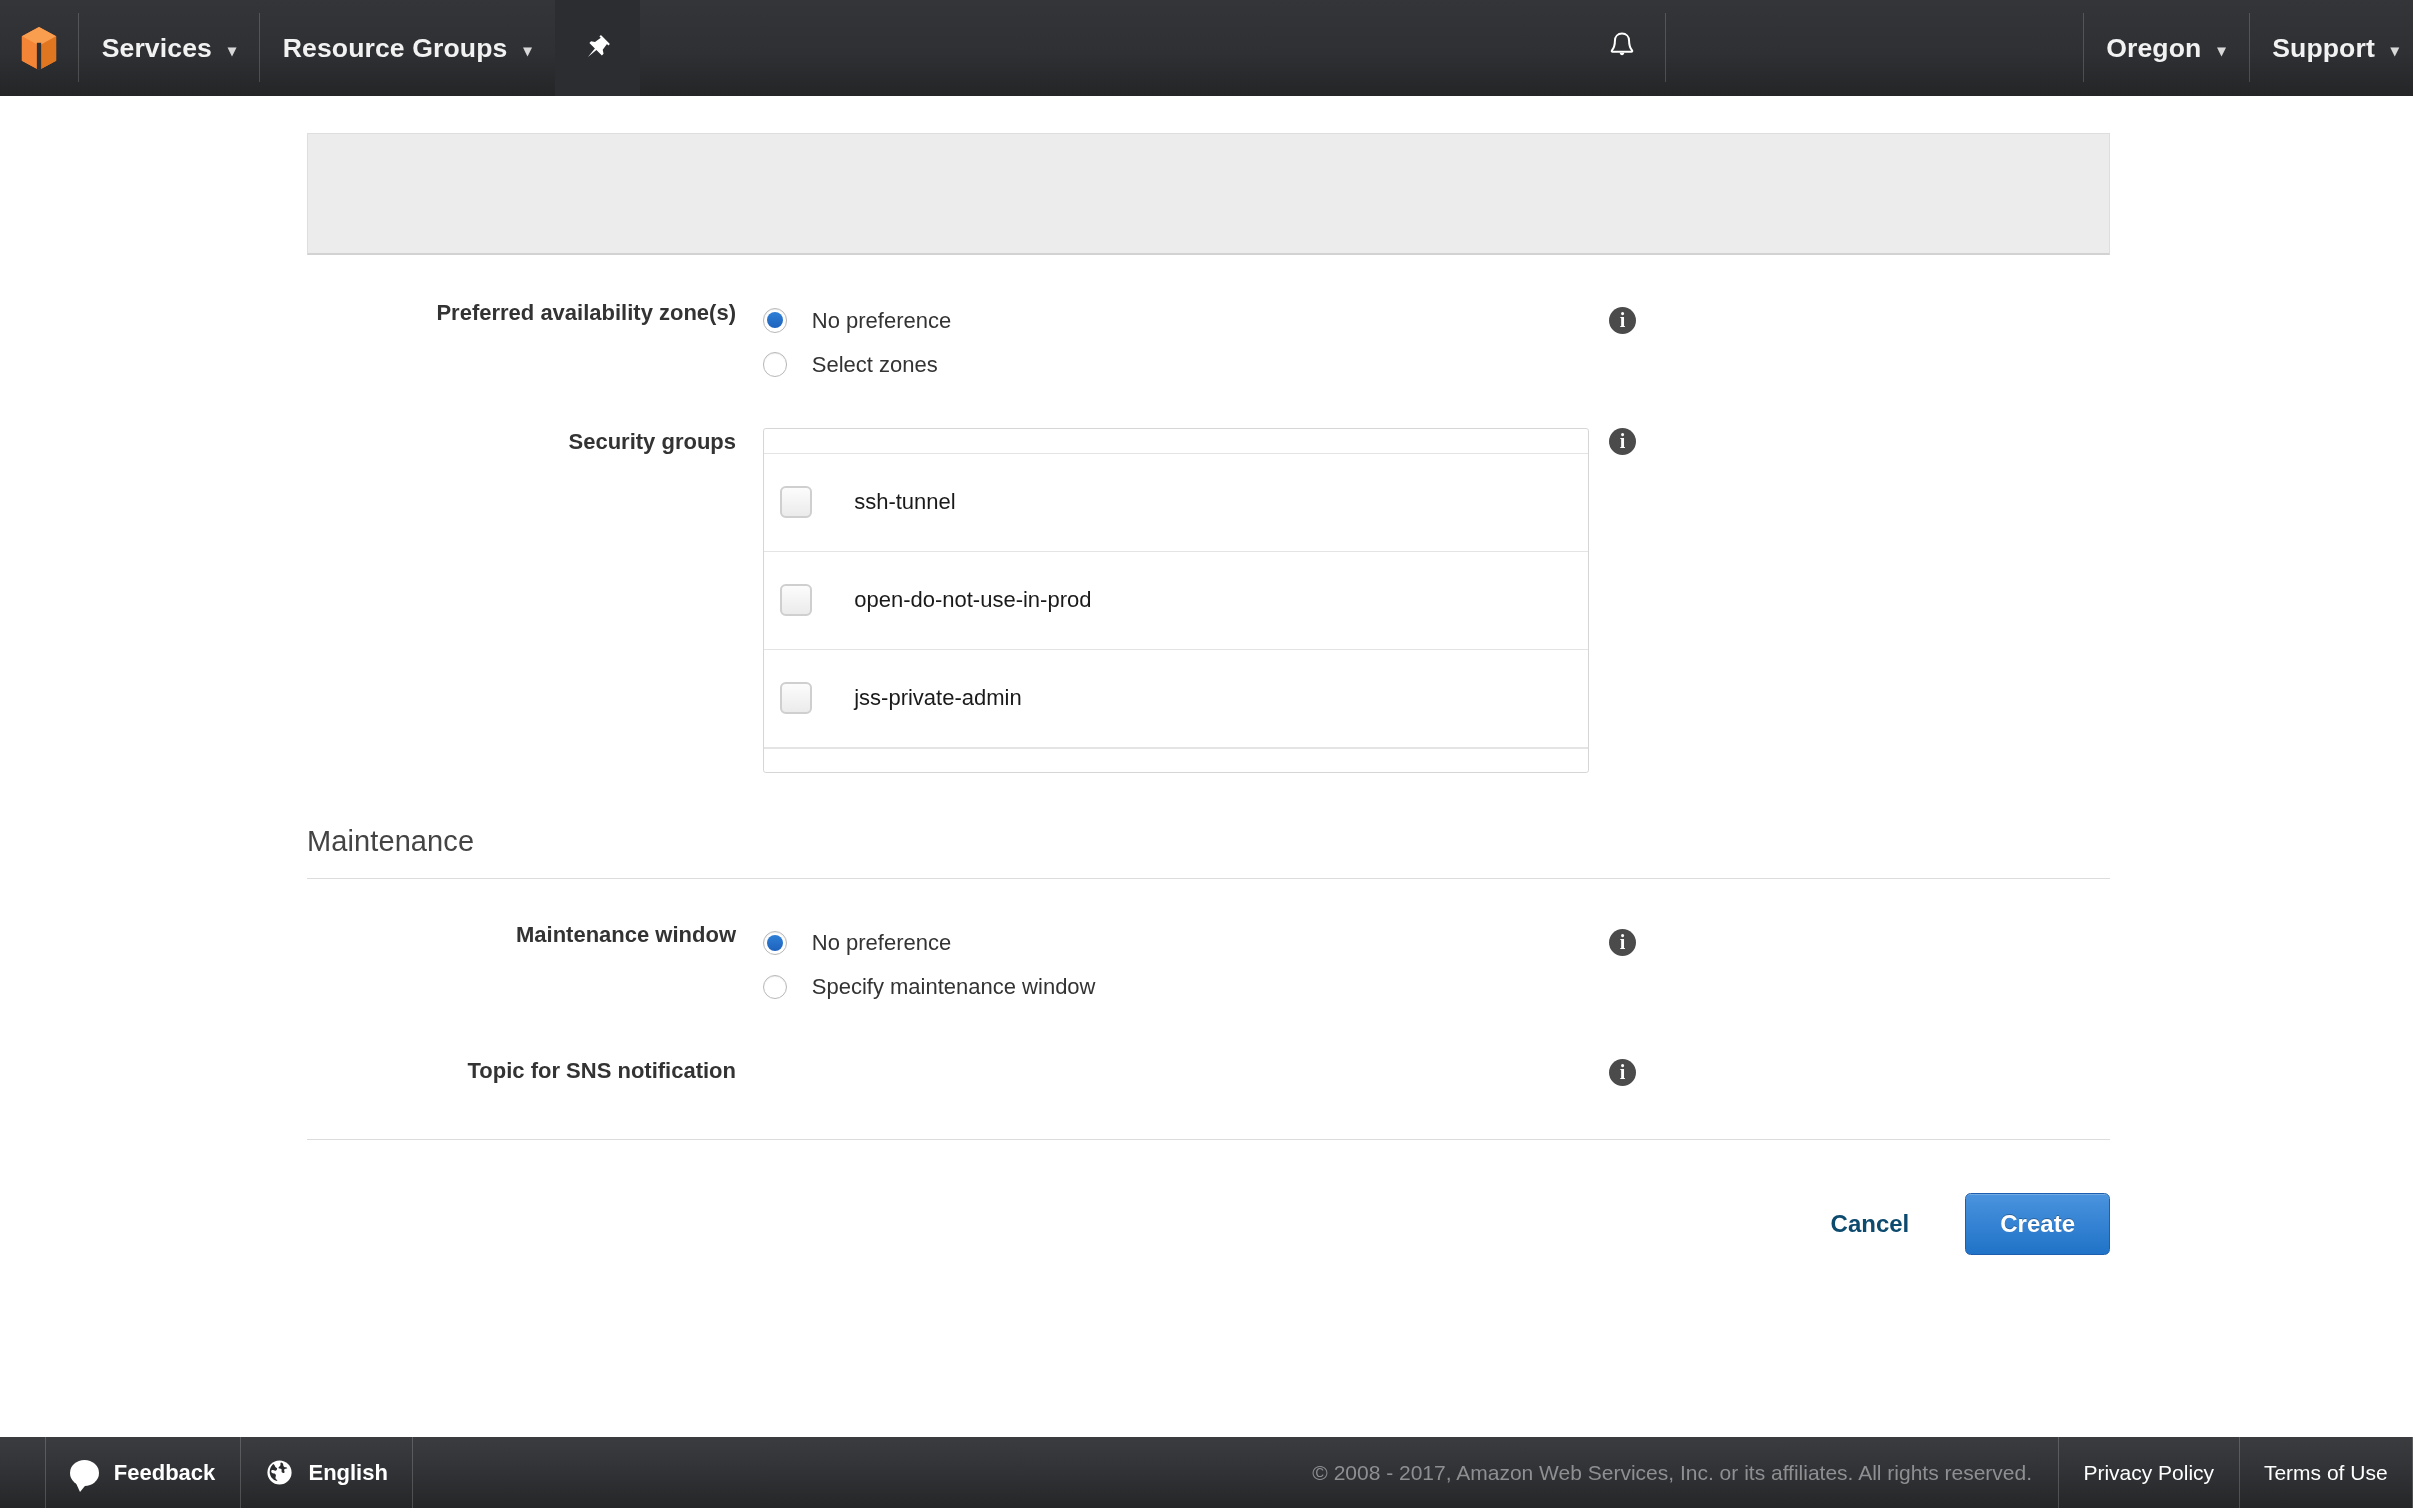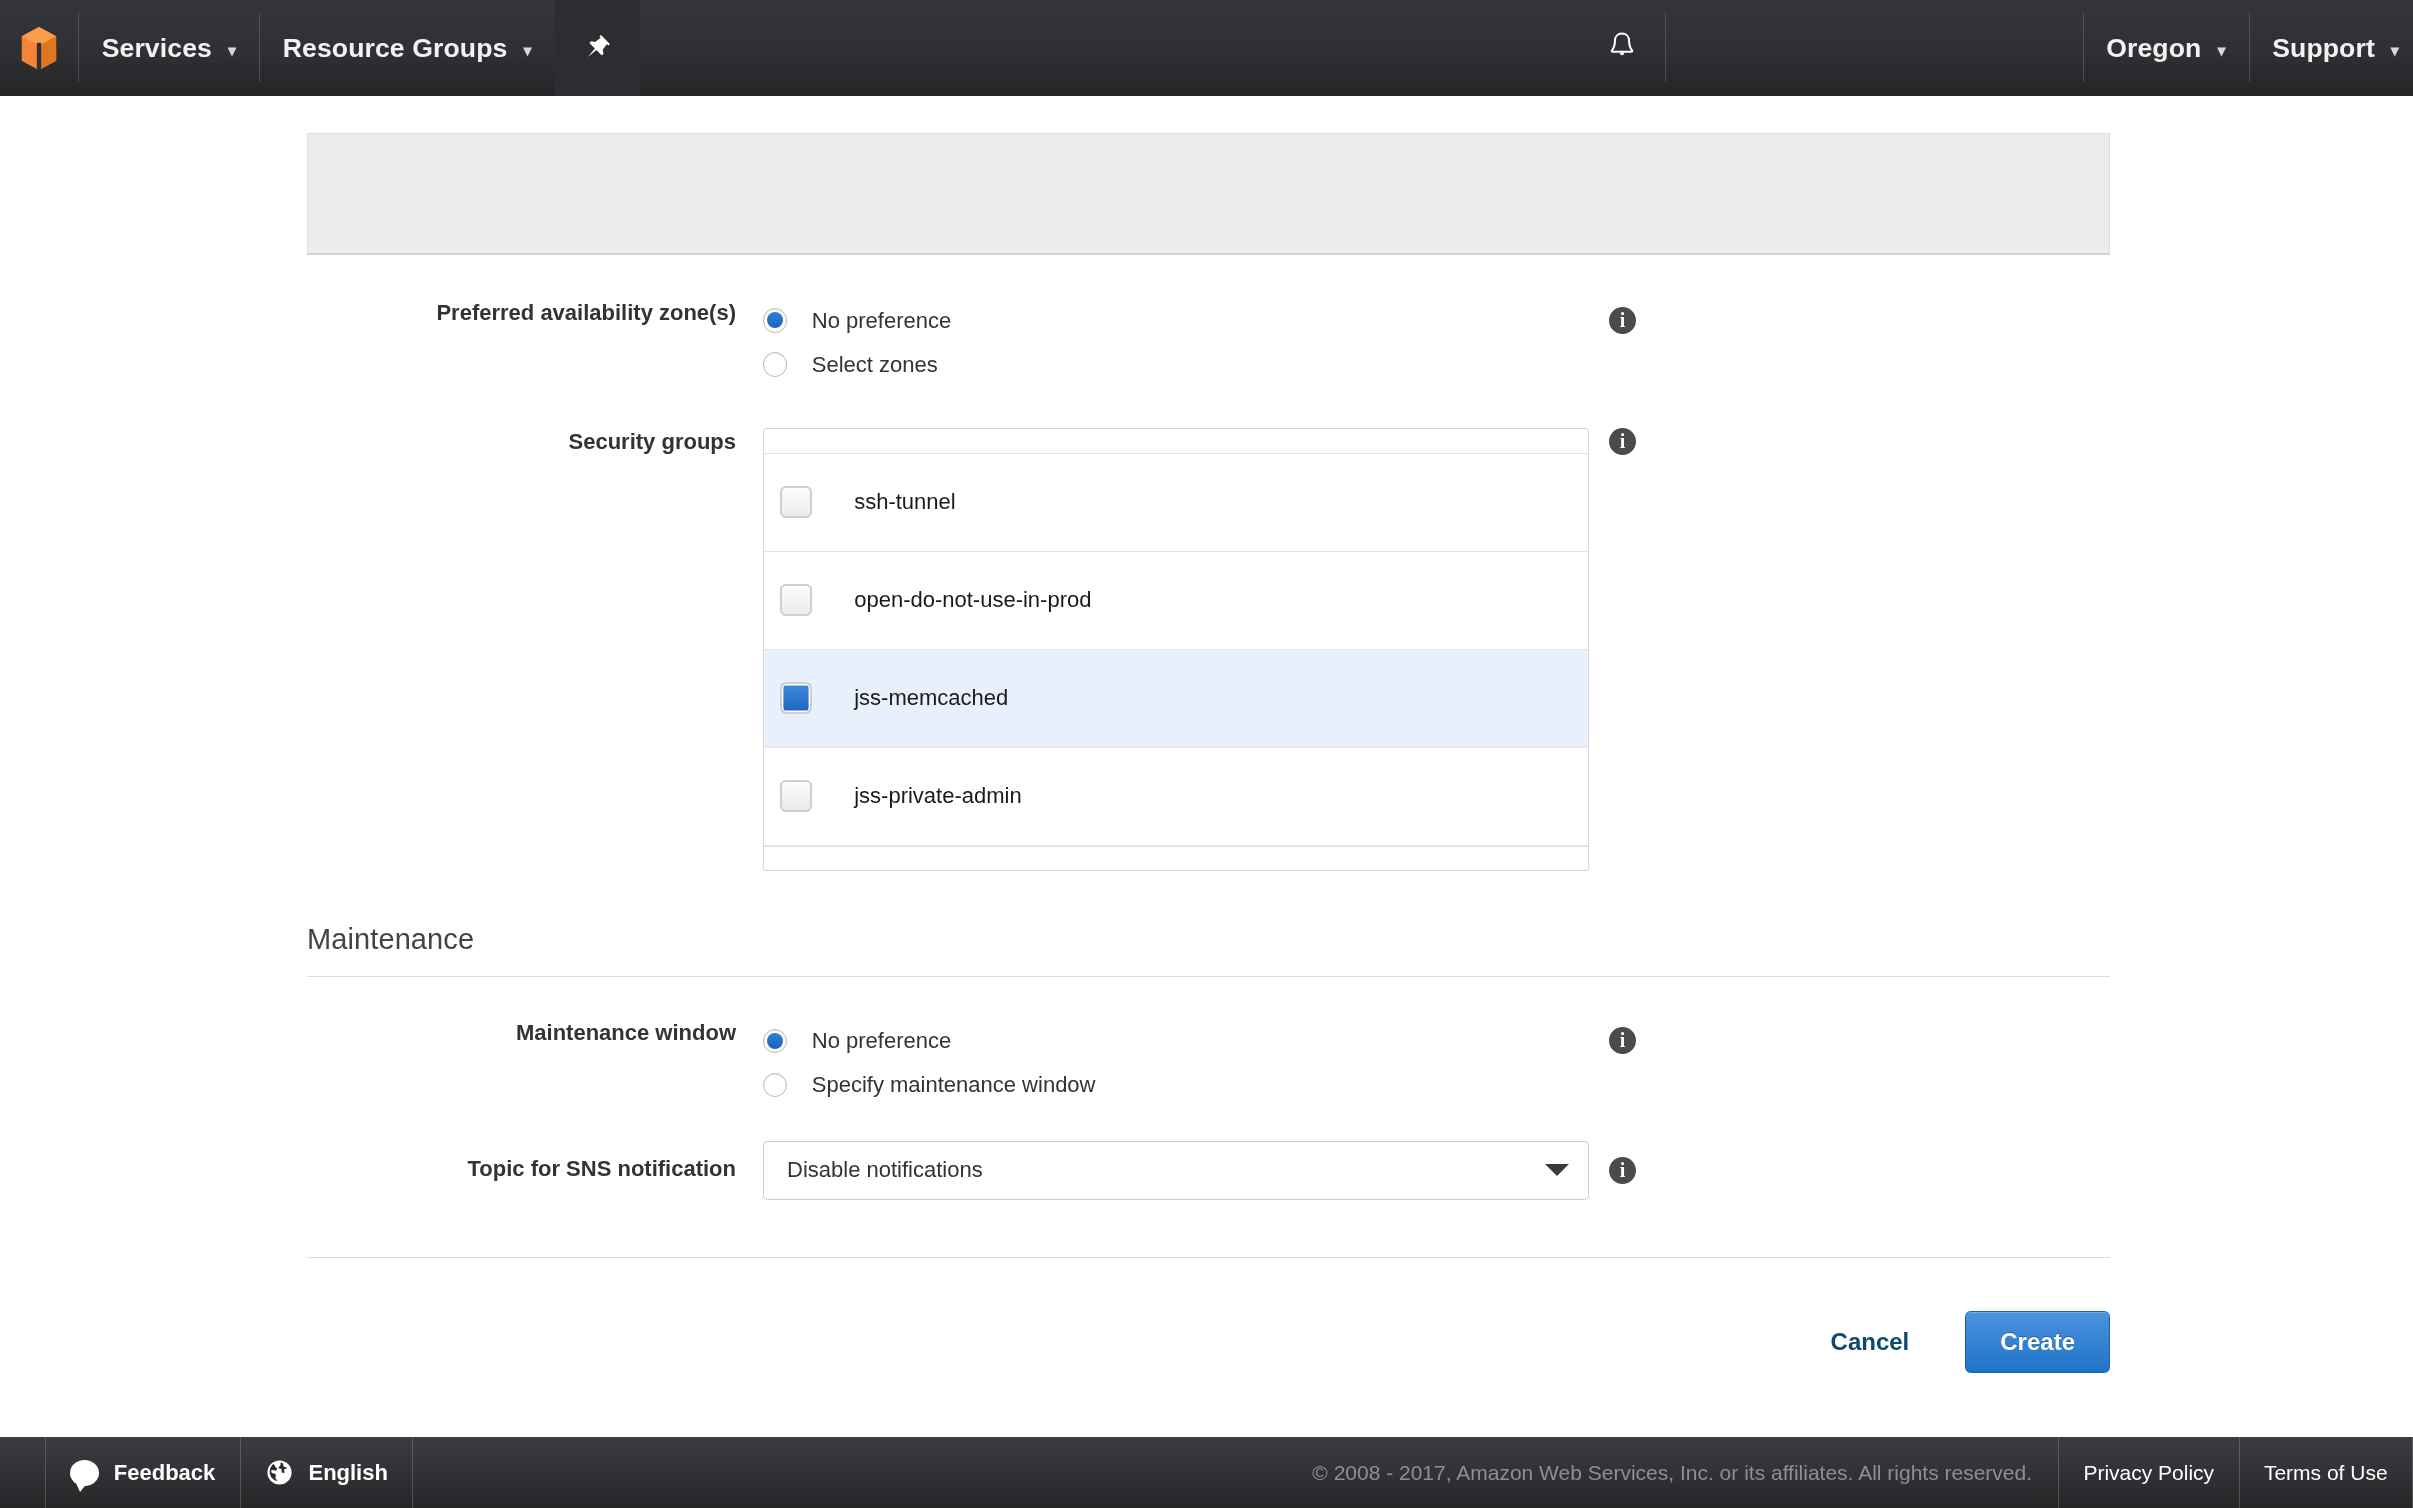--- a/index.html
+++ b/index.html
@@ -456,26 +456,20 @@
             <span class="sg-name">ssh-tunnel</span>
           </div>
 
           <div class="sg-row">
             <div class="sg-check-cell">
               <span class="checkbox"></span>
             </div>
             <span class="sg-name">open-do-not-use-in-prod</span>
           </div>
 
-          <div class="sg-row selected">
-            <div class="sg-check-cell">
-              <span class="checkbox checked"></span>
-            </div>
-            <span class="sg-name">jss-memcached</span>
-          </div>
 
           <div class="sg-row">
             <div class="sg-check-cell">
               <span class="checkbox"></span>
             </div>
             <span class="sg-name">jss-private-admin</span>
           </div>
 
           <div class="sg-pad-bottom"></div>
         </div>
@@ -503,24 +497,20 @@
           <span class="radio-label">Specify maintenance window</span>
         </div>
 
         <span class="info-icon info-abs" style="left:846px; top:5px;">i</span>
       </div>
     </div>
 
     <div class="form-row" style="margin-top:37px;">
       <div class="label-col" style="padding-top:17px;">Topic for SNS notification</div>
       <div class="field-col">
-        <div class="select-box">
-          <span class="select-value">Disable notifications</span>
-          <span class="select-caret"></span>
-        </div>
         <span class="info-icon info-abs" style="left:846px; top:16px;">i</span>
       </div>
     </div>
 
     <div class="hr" style="margin-top:57px;"></div>
 
     <div class="btn-row" style="margin-top:53px;">
       <span class="btn-cancel">Cancel</span>
       <span class="btn-create">Create</span>
     </div>

